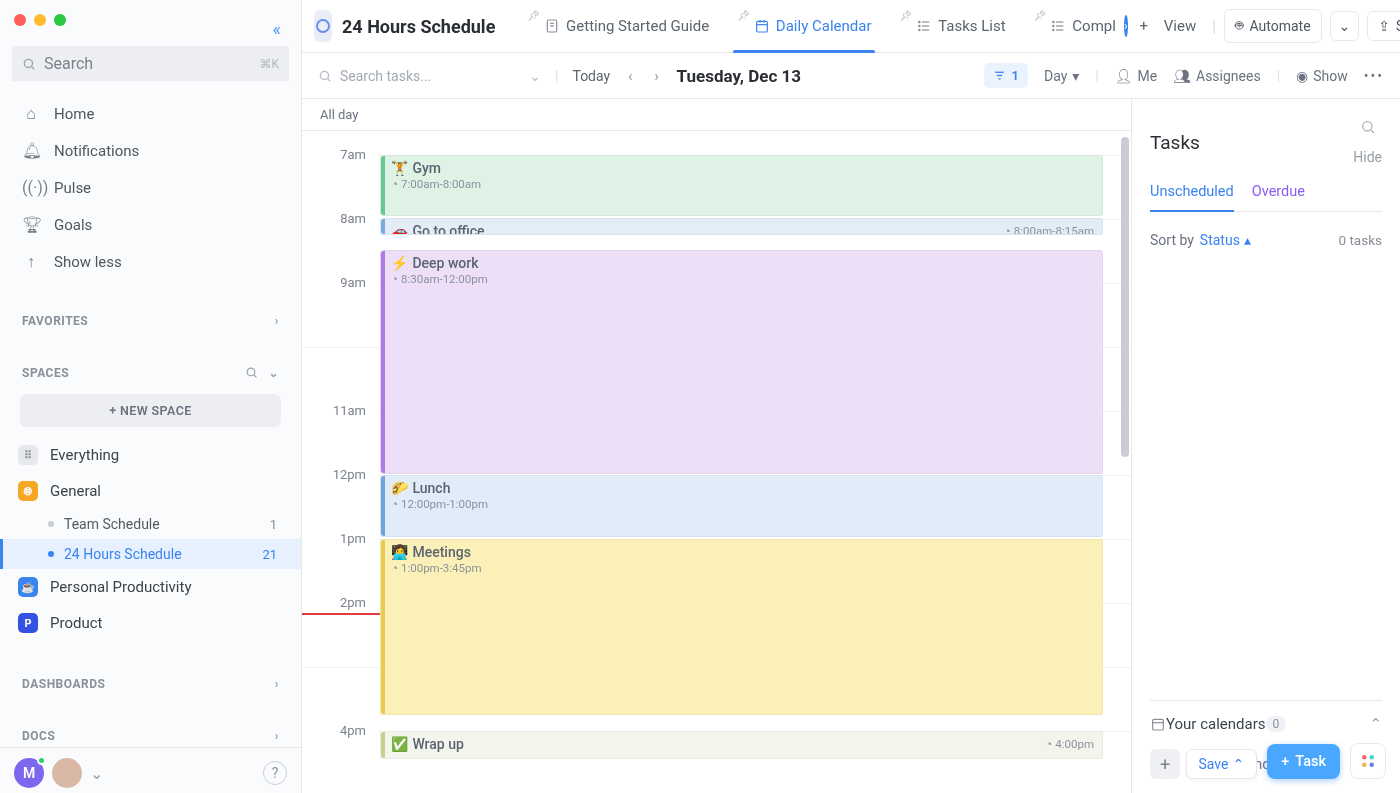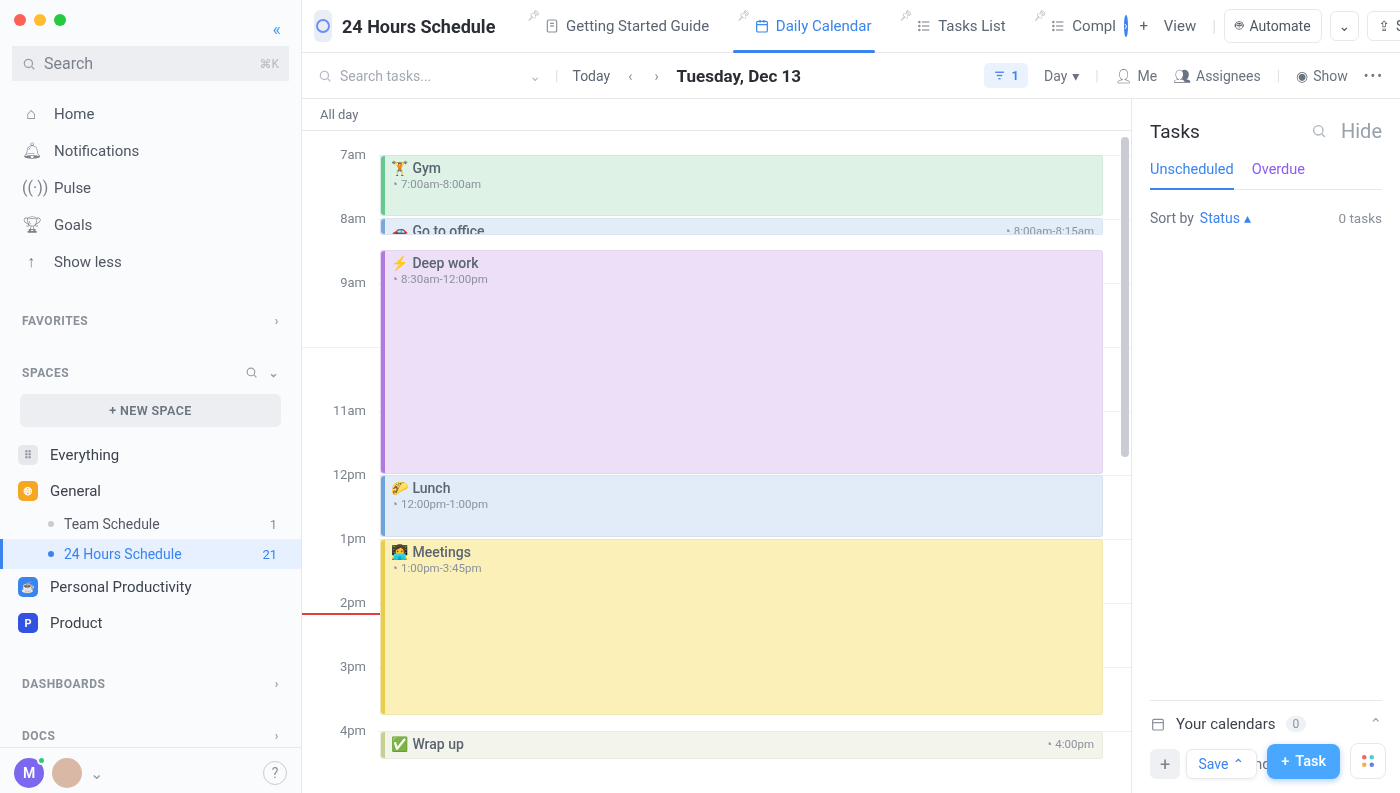--- a/index.html
+++ b/index.html
@@ -81,30 +81,30 @@
   .event .title{font-size:14px;color:#5b6470;font-weight:500;display:flex;gap:4px;align-items:center;}
   .event .time{font-size:11.5px;color:#8b929d;display:flex;align-items:center;gap:3px;margin-top:1px;}
   .event.right .time{position:absolute;right:8px;top:4px;}
   .now-line{position:absolute;left:0;right:28px;height:0;border-top:2px solid #e03e3e;}
   .fake-scroll{position:absolute;right:2px;top:0;bottom:0;width:8px;}
   .fake-thumb{position:absolute;right:0;width:8px;background:#c9ccd4;border-radius:4px;}
   
   .tasks-panel{width:268px;flex:none;display:flex;flex-direction:column;padding:20px 18px 14px;}
   .tasks-hdr{display:flex;align-items:center;}
   .tasks-hdr h2{font-size:19px;font-weight:400;}
-  .tasks-hdr .actions{margin-left:auto;display:flex;gap:14px;color:#98a0aa;align-items:center;font-size:20px;}
+  .tasks-hdr .actions{margin-left:auto;display:flex;gap:14px;color:#98a0aa;align-items:center;font-size:14px;flex-direction:column;}
   .task-tabs{display:flex;gap:18px;margin-top:18px;border-bottom:1px solid var(--border);}
   .task-tab{padding-bottom:10px;font-size:14.5px;color:#8b5cf6;cursor:pointer;}
   .task-tab.active{color:#3a84f0;border-bottom:2px solid #3a84f0;margin-bottom:-1px;}
   .sortby{display:flex;align-items:center;gap:6px;margin-top:20px;font-size:14px;}
   .sortby .lbl{color:#6b7280;}
   .sortby .val{color:#3a84f0;display:flex;align-items:center;gap:4px;}
   .sortby .cnt{margin-left:auto;color:#8a9099;font-size:13.5px;}
   .calendars{margin-top:auto;border-top:1px solid var(--border);padding-top:14px;}
-  .cal-hdr{display:flex;align-items:center;gap:10px;color:#3d434d;font-size:15px;}
+  .cal-hdr{display:flex;align-items:center;color:#3d434d;font-size:15px;}
   .cal-hdr .badge{background:#eef1f5;color:#8b929d;border-radius:10px;font-size:12px;padding:1px 7px;}
   .cal-hdr .chev{margin-left:auto;color:#9aa0aa;}
   .add-cal{display:flex;align-items:center;gap:14px;color:#6b7280;font-size:15px;margin-top:16px;cursor:pointer;}
   .add-cal .plus-box{width:30px;height:30px;border-radius:6px;background:#eef0f3;display:flex;align-items:center;justify-content:center;color:#7c828d;font-size:18px;}
   .floating{position:absolute;right:14px;bottom:14px;display:flex;gap:10px;align-items:flex-end;}
   .save-pill{background:#fff;border:1px solid var(--border);border-radius:7px;padding:6px 12px;color:#3a84f0;font-size:14px;display:flex;gap:4px;align-items:center;box-shadow:0 1px 4px rgba(0,0,0,.06);}
   .task-btn{background:#49a7ff;color:#fff;border-radius:8px;padding:9px 14px;font-size:14.5px;display:flex;gap:6px;align-items:center;font-weight:500;box-shadow:0 2px 6px rgba(60,140,240,.4);}
   .apps-btn{width:36px;height:36px;border:1px solid var(--border);border-radius:8px;display:flex;align-items:center;justify-content:center;background:#fff;}
   svg{display:block;}
   .divider{height:1px;background:var(--border);margin:6px 0;}
@@ -389,21 +389,20 @@
             </div>
             <div class="hour-row">
               <div class="hour-label">1pm</div>
               <div class="hour-cell"></div>
             </div>
             <div class="hour-row">
               <div class="hour-label">2pm</div>
               <div class="hour-cell"></div>
             </div>
             <div class="hour-row">
-              <div class="hour-label">3pm</div>
               <div class="hour-cell"></div>
             </div>
             <div class="hour-row">
               <div class="hour-label">4pm</div>
               <div class="hour-cell"></div>
             </div>
           </div>
         <div class="events-layer" id="events-layer" style="top:-40px;">
           <div class="now-line" style="top: 522px; left: -76px;"></div>
         <div class="event" style="top: 64px; height: 61px; background: rgb(222, 242, 230);">

